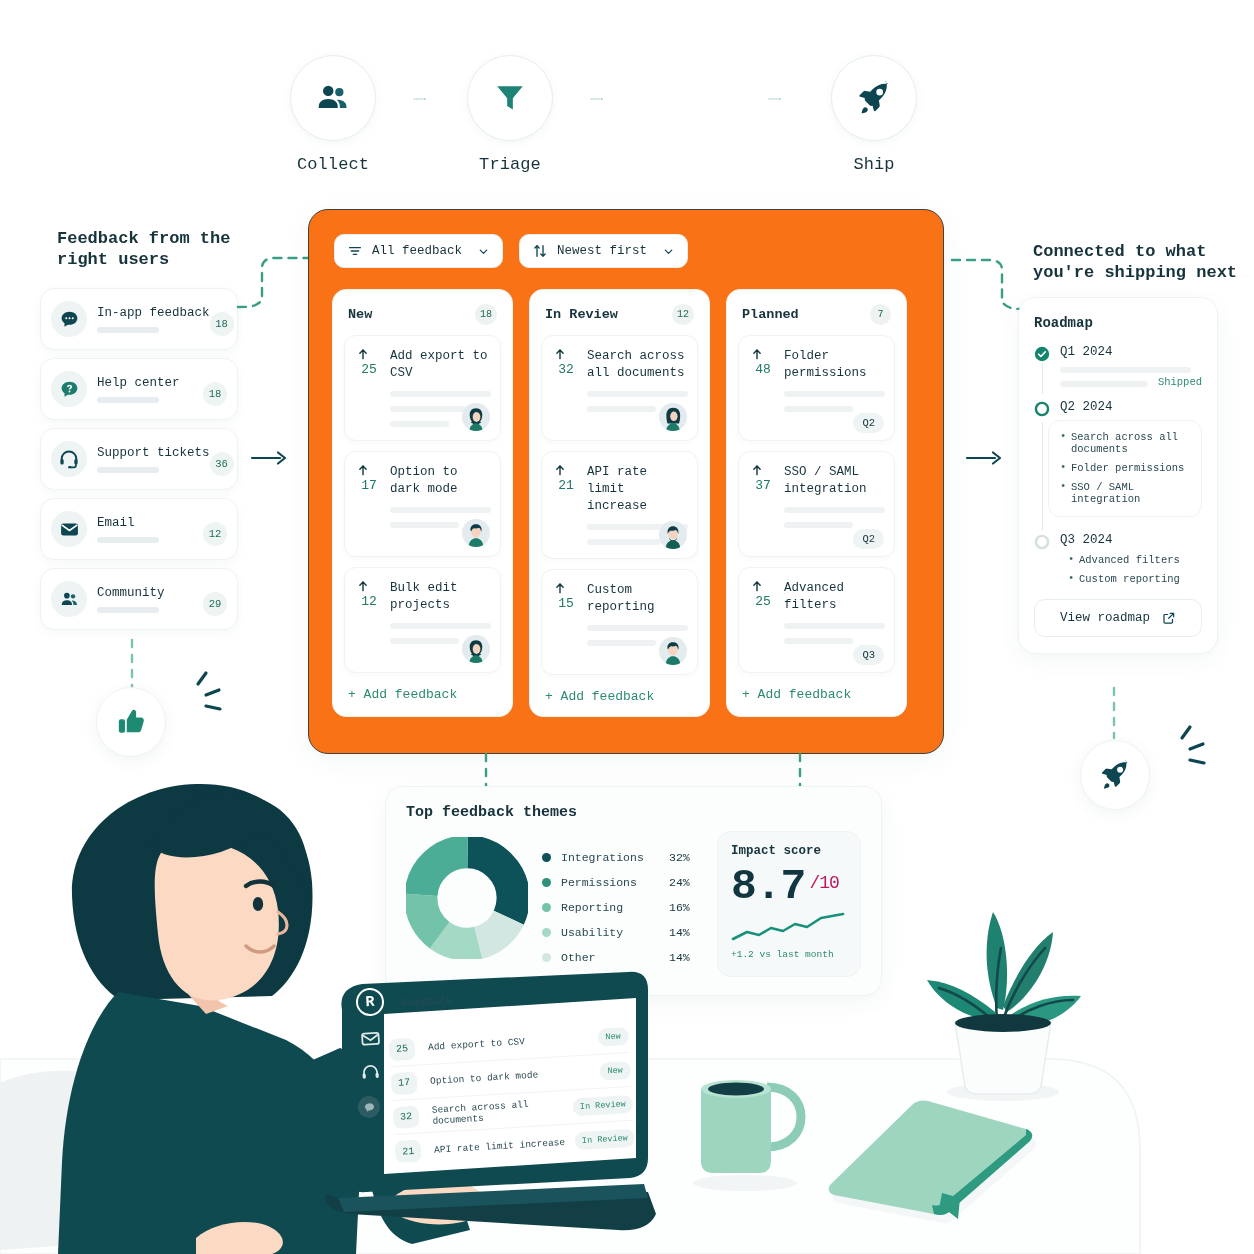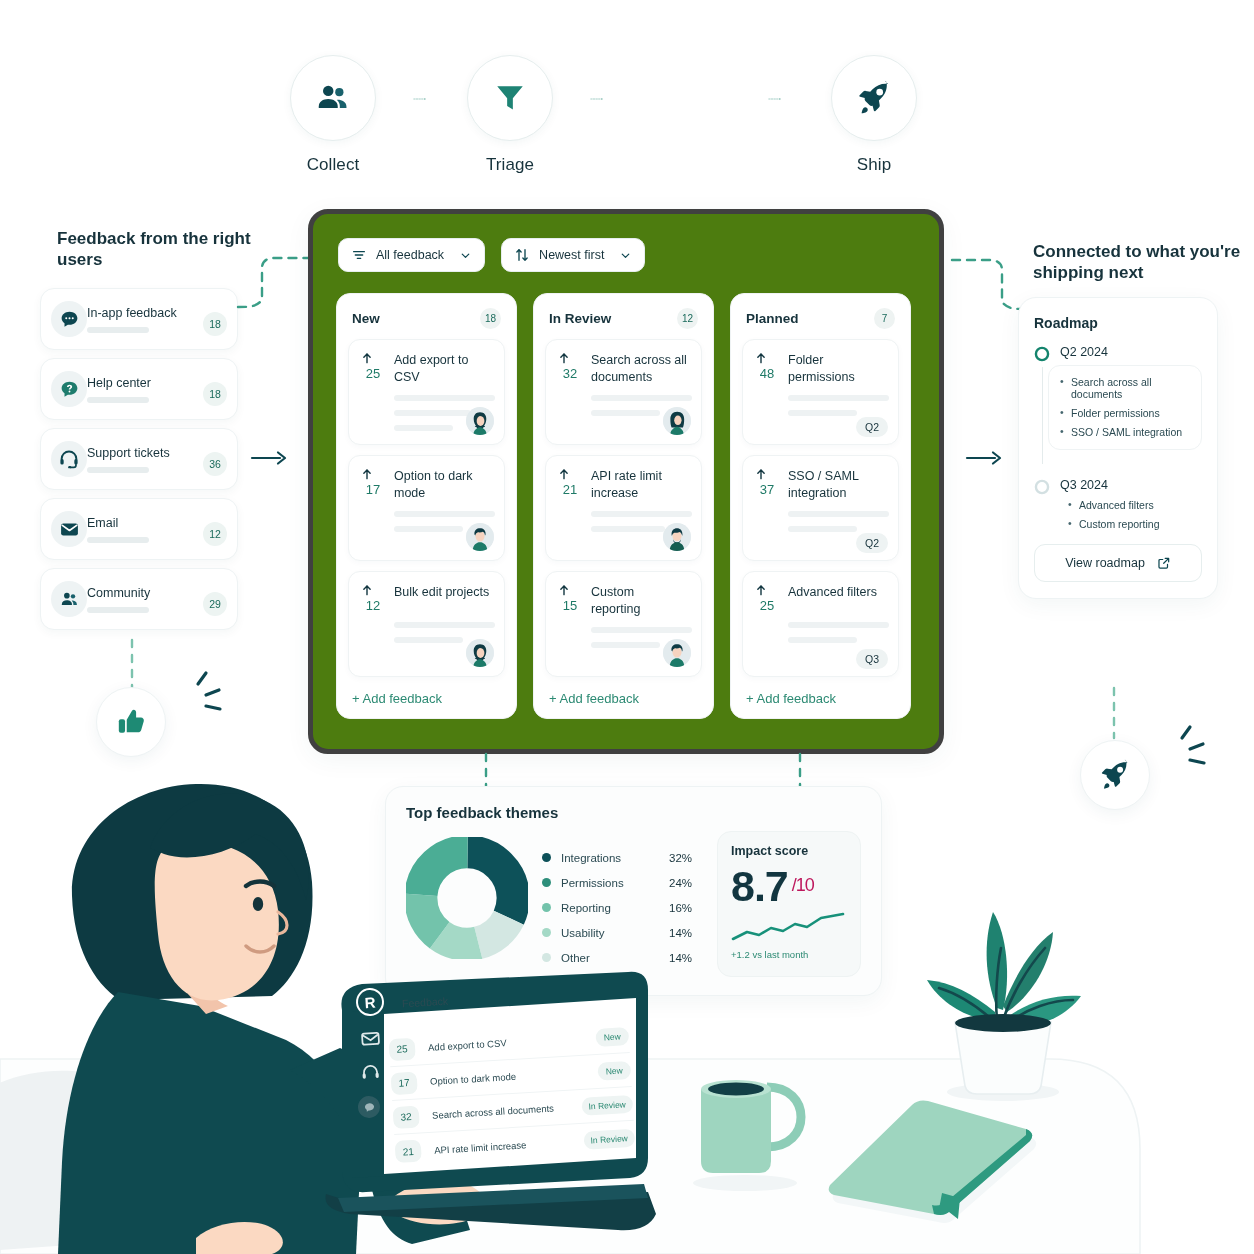--- a/index.html
+++ b/index.html
@@ -4,21 +4,21 @@
 <style>
   * { box-sizing: border-box; margin: 0; padding: 0; }
   html, body { width: 1254px; height: 1254px; }
   body {
     font-family: "Liberation Sans", sans-serif;
     background: #ffffff;
     color: #103a42;
     position: relative;
     overflow: hidden;
   }
-  .stage { position: absolute; inset: 0; width: 1066px; height: 1254px; }
+  .stage { position: absolute; inset: 0; width: 1066px; height: 1254px; font-family: Liberation Mono, monospace; }
 
   
   .flow { position: absolute; top: 55px; left: 290px; width: 640px; height: 125px; }
   .flow-step { position: absolute; width: 86px; text-align: center; }
   .flow-circle {
     width: 86px; height: 86px; border-radius: 50%;
     background: #fff; border: 1px solid #e6eeee;
     box-shadow: 0 2px 10px rgba(20,70,80,.05);
     display: flex; align-items: center; justify-content: center;
   }
@@ -36,34 +36,34 @@
   .source-card {
     position: relative; height: 62px; margin-bottom: 8px;
     background: #fff; border: 1px solid #eef3f4; border-radius: 14px;
     box-shadow: 0 3px 10px rgba(20,70,80,.045);
     display: flex; align-items: center; padding: 0 10px;
   }
   .source-ico {
     width: 36px; height: 36px; border-radius: 50%; background: #eef3f4;
     display: flex; align-items: center; justify-content: center; flex: none;
   }
-  .source-mid { flex: 1; }
+  .source-mid { flex: 1; padding-left: 10px; }
   .source-name { font-size: 12.5px; color: #17333c; white-space: nowrap; }
   .source-bar { height: 6px; width: 62px; border-radius: 3px; background: #e7edee; margin-top: 7px; }
   .source-count {
     font-size: 10.5px; color: #1b6b5c; background: #edf4f2;
     width: 24px; height: 24px; border-radius: 50%;
     display: flex; align-items: center; justify-content: center; flex: none;
     margin-top: 10px;
   }
 
   
   .board {
     position: absolute; left: 308px; top: 209px; width: 636px; height: 545px;
-    background: #4d7c0f; border: 5px solid #404040; border-radius: 20px;
+    background: #f97316; border: 1px solid #404040; border-radius: 20px;
     box-shadow: 0 6px 26px rgba(20,70,80,.05);
   }
   .board-toolbar { position: absolute; top: 24px; left: 25px; display: flex; gap: 16px; }
   .pill {
     height: 34px; border: 1px solid #e6eeee; border-radius: 10px; background: #fff;
     display: flex; align-items: center; gap: 9px; padding: 0 12px;
     font-size: 12.5px; color: #17333c;
   }
   .columns { position: absolute; top: 79px; left: 23px; display: flex; gap: 16px; }
   .column {
@@ -574,37 +574,50 @@
     <path d="M2 8 L40 8 C48 8 52 12 52 18 L52 50 C58 57 64 57 76 57" stroke="#3a9e87" stroke-width="2.4" fill="none" stroke-dasharray="8 7" stroke-linecap="round"></path>
   </svg>
 
   <svg style="position:absolute;left:1108px;top:686px;" width="14" height="58">
     <path d="M6 2 V52" stroke="#7cc3ae" stroke-width="2.4" fill="none" stroke-dasharray="7 8" stroke-linecap="round"></path>
   </svg>
 
   <div class="roadmap">
     <div class="rm-title">Roadmap</div>
 
+    <div class="rm-row">
+      <span class="rm-dot">
+        <svg width="16" height="16" viewBox="0 0 20 20">
+          <circle cx="10" cy="10" r="9" fill="#14846d"></circle>
+          <path d="M5.8 10.3l2.8 2.8 5.4-5.8" stroke="#fff" stroke-width="2.1" fill="none" stroke-linecap="round" stroke-linejoin="round"></path>
+        </svg>
+      </span>
+      <span class="rm-line"></span>
+      <div class="rm-q">Q1 2024</div>
+      <div class="rm-skel" style="width:92%;"></div>
+      <div class="rm-skel" style="width:62%;"></div>
+      <div class="shipped">Shipped</div>
+    </div>
 
     <div class="rm-row" style="margin-top:12px;">
       <span class="rm-dot">
         <svg width="16" height="16" viewBox="0 0 20 20">
           <circle cx="10" cy="10" r="7.6" fill="none" stroke="#14846d" stroke-width="3"></circle>
         </svg>
       </span>
       <span class="rm-line" style="top:22px;bottom:-14px;"></span>
       <div class="rm-q">Q2 2024</div>
       <div class="rm-q2box">
         <div class="rm-item" style="margin-top:0;">Search across all documents</div>
         <div class="rm-item">Folder permissions</div>
         <div class="rm-item">SSO / SAML integration</div>
       </div>
     </div>
 
-    <div class="rm-row" style="margin-top:28px;">
+    <div class="rm-row" style="margin-top:16px;">
       <span class="rm-dot">
         <svg width="16" height="16" viewBox="0 0 20 20">
           <circle cx="10" cy="10" r="7.6" fill="none" stroke="#d3e0e2" stroke-width="3"></circle>
         </svg>
       </span>
       <div class="rm-q">Q3 2024</div>
       <div style="padding-left:8px;">
         <div class="rm-item">Advanced filters</div>
         <div class="rm-item">Custom reporting</div>
       </div>

